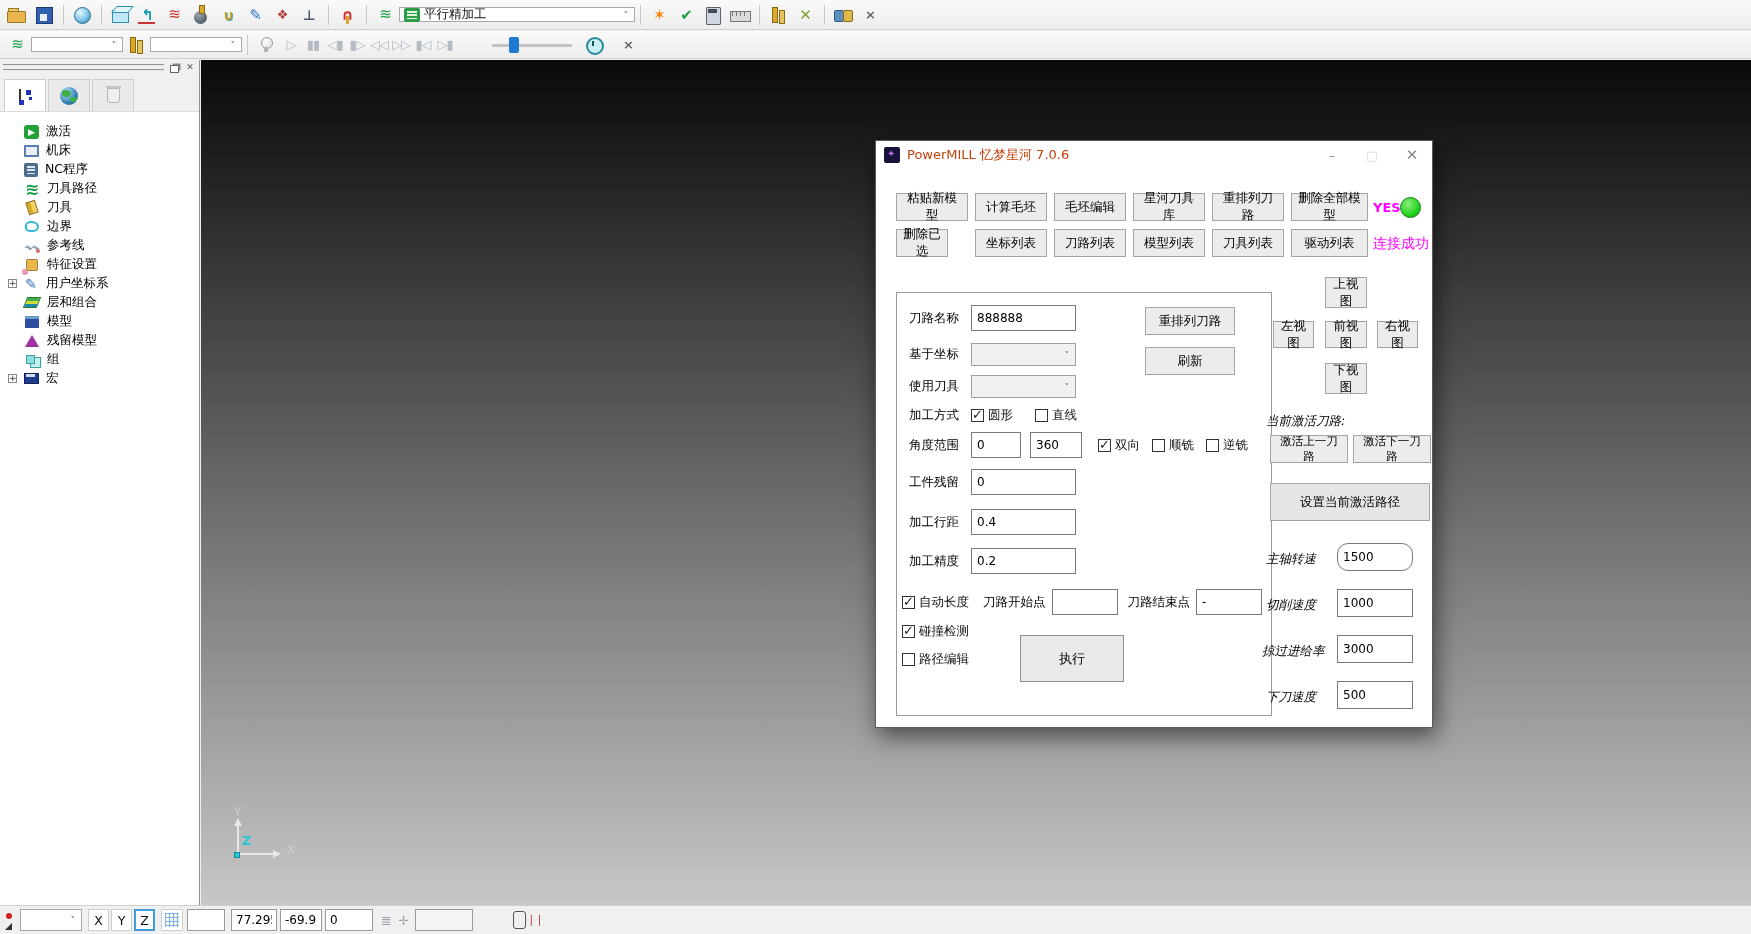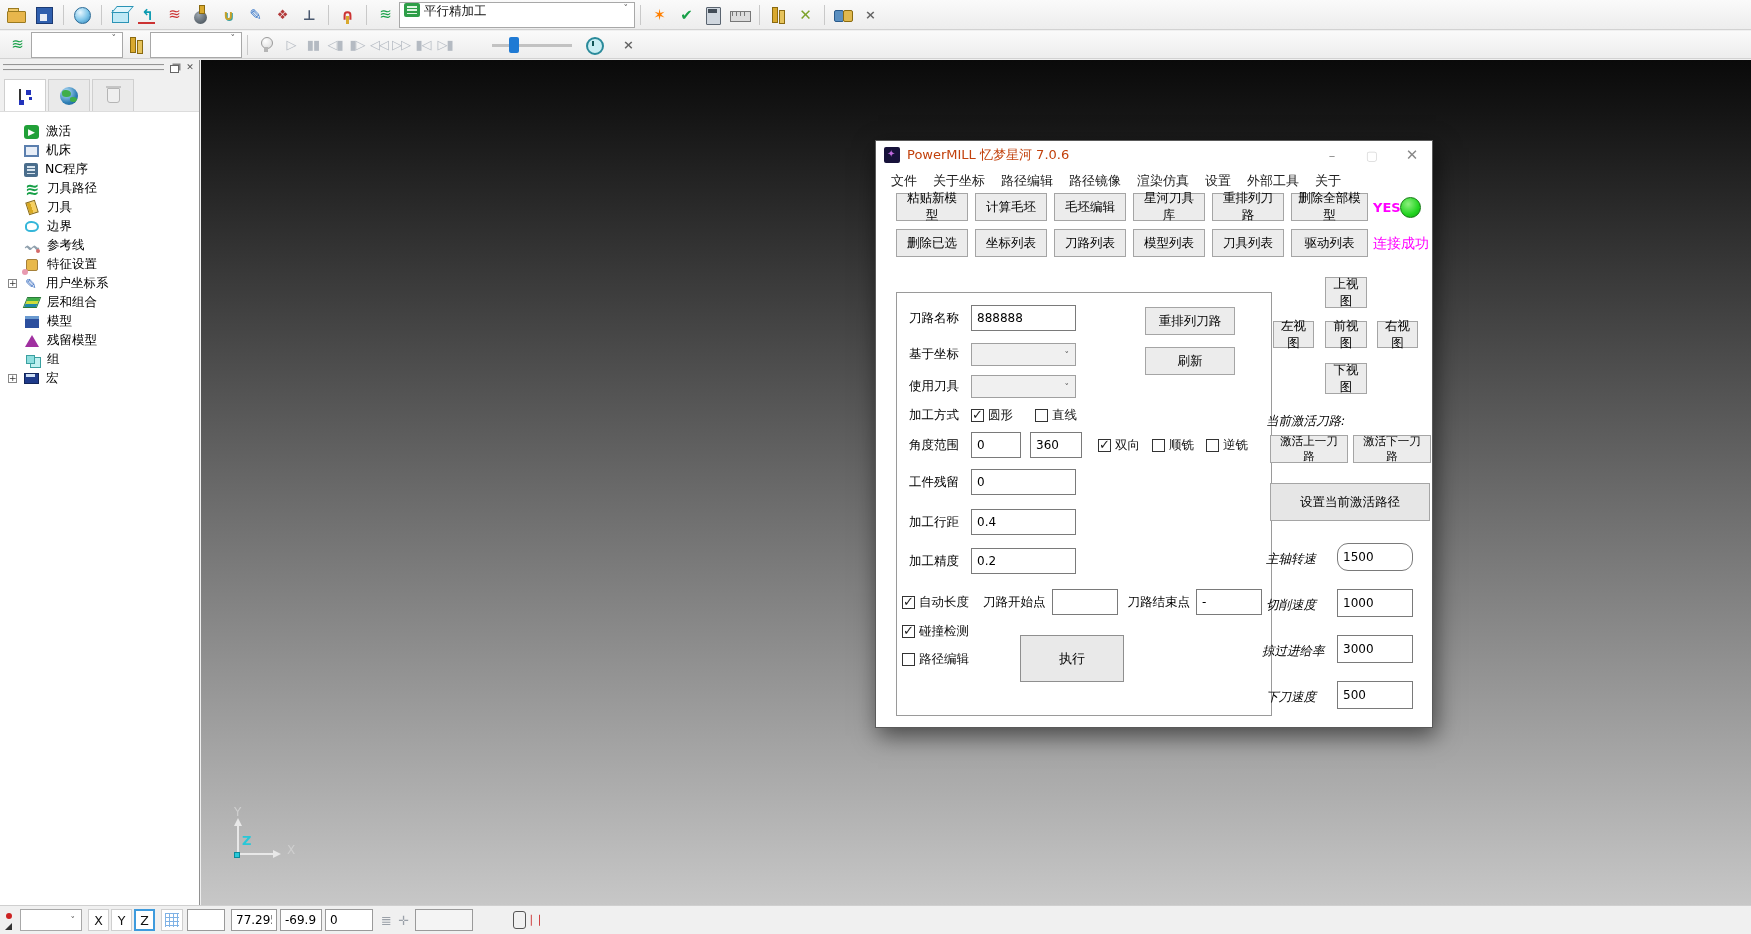--- a/index.html
+++ b/index.html
@@ -5,21 +5,21 @@
   * { box-sizing: border-box; }
   body { margin:0; background:#555; font-family:"DejaVu Sans","Liberation Sans",sans-serif; }
   .app { position:relative; width:1751px; height:934px; background:#f0f0f0; overflow:hidden; font-size:12px; color:#111; }
 
   
   .tb { position:absolute; left:0; right:0; display:flex; align-items:center; background:linear-gradient(#fafafa,#ededed); border-bottom:1px solid #d2d2d2; }
   .tb1 { top:0; height:30px; padding-left:4px; }
   .tb2 { top:31px; height:28px; padding-left:4px; }
   .ti { width:25px; height:22px; margin:0 1px; position:relative; display:flex; align-items:center; justify-content:center; border-radius:2px; flex:none; }
   .sep { width:1px; height:20px; background:#c9c9c9; margin:0 5px; flex:none; }
-  .dropdown { height:26px; background:#fff; border:1px solid #a8a8a8; display:flex; font-size:12.5px; flex:none; }
+  .dropdown { height:15px; background:#fff; border:1px solid #a8a8a8; display:flex; align-items:center; font-size:12.5px; flex:none; }
   .caret { margin-left:auto; color:#555; font-size:9px; padding:0 6px; }
   .dd-lead { width:16px; height:14px; margin:0 4px; background:#2e9e48; border-radius:2px; position:relative; flex:none; }
   .dd-lead::after { content:""; position:absolute; left:3px; right:3px; top:3px; height:8px;
      background:repeating-linear-gradient(#dff5e2 0 1.5px, transparent 1.5px 3.5px); }
 
   
   .ic-open::before { content:""; position:absolute; left:3px; top:4px; width:9px; height:5px; background:#f0c868; border:1px solid #9a7a20; }
   .ic-open::after { content:""; position:absolute; left:2px; top:7px; width:17px; height:10px; background:#e8b64c; border:1px solid #9a7a20; border-radius:1px; }
   .ic-save::before { content:""; position:absolute; left:4px; top:3px; width:15px; height:15px; background:#2f5fae; border:1px solid #1c3a73; }
   .ic-save::after { content:""; position:absolute; left:8px; top:10px; width:7px; height:7px; background:#e9eef7; }
@@ -348,41 +348,31 @@
   <div class="dialog">
     <div class="dlg-title">
       <span class="dlg-ico"></span>
       <span class="dlg-title-text">PowerMILL 忆梦星河  7.0.6</span>
       <span class="winbtns">
         <span class="winbtn wb-min">–</span>
         <span class="winbtn wb-max">▢</span>
         <span class="winbtn wb-close">✕</span>
       </span>
     </div>
-    <div class="dlg-menu">
-      <span class="menu-item">文件</span>
-      <span class="menu-item">关于坐标</span>
-      <span class="menu-item">路径编辑</span>
-      <span class="menu-item">路径镜像</span>
-      <span class="menu-item">渲染仿真</span>
-      <span class="menu-item">设置</span>
-      <span class="menu-item">外部工具</span>
-      <span class="menu-item">关于</span>
-    </div>
 
     <button class="win-btn" style="left:20px;top:52px;width:72px;height:28px;">粘贴新模型</button>
     <button class="win-btn" style="left:99px;top:52px;width:72px;height:28px;">计算毛坯</button>
     <button class="win-btn" style="left:178px;top:52px;width:72px;height:28px;">毛坯编辑</button>
     <button class="win-btn" style="left:257px;top:52px;width:72px;height:28px;">星河刀具库</button>
     <button class="win-btn" style="left:336px;top:52px;width:72px;height:28px;">重排列刀路</button>
     <button class="win-btn" style="left:415px;top:52px;width:77px;height:28px;">删除全部模型</button>
     <span class="yes" style="left:497px;top:59px;">YES</span>
     <span class="led" style="left:524px;top:56px;"></span>
 
-    <button class="win-btn" style="left:20px;top:88px;width:72px;height:28px;">删除已选</button>
+    <button class="win-btn" style="left:20px;top:88px;width:52px;height:28px;">删除已选</button>
     <button class="win-btn" style="left:99px;top:88px;width:72px;height:28px;">坐标列表</button>
     <button class="win-btn" style="left:178px;top:88px;width:72px;height:28px;">刀路列表</button>
     <button class="win-btn" style="left:257px;top:88px;width:72px;height:28px;">模型列表</button>
     <button class="win-btn" style="left:336px;top:88px;width:72px;height:28px;">刀具列表</button>
     <button class="win-btn" style="left:415px;top:88px;width:77px;height:28px;">驱动列表</button>
     <span class="conn" style="left:497px;top:94px;">连接成功</span>
 
 
     <div class="panel">
       <div class="pr" style="left:12px;top:12px;">

